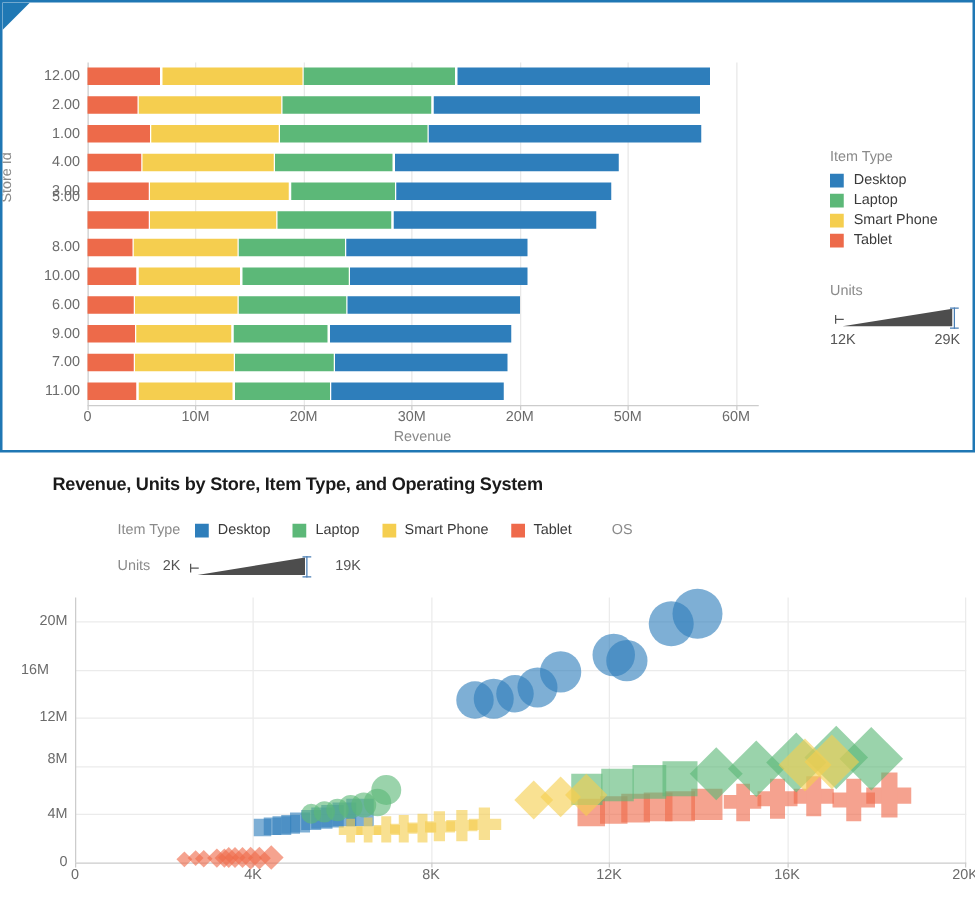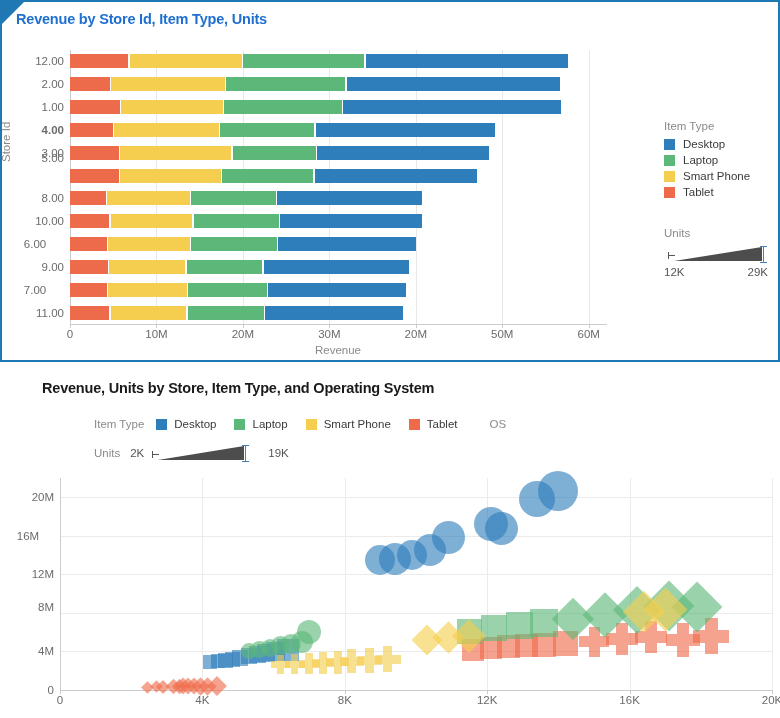--- a/index.html
+++ b/index.html
@@ -135,47 +135,46 @@
   .mk-ci { border-radius: 50%; }
   .mk-di { transform: rotate(45deg); }
 </style>
 </head>
 <body>
 
 <div id="root">
 
   <div class="panel1">
     <div class="corner-fold"></div>
-    <div class="panel1-title">Revenue by Store Id, Item Type, Units</div>
 
     <div class="c1-ytitle">Store Id</div>
     <div class="c1-xtitle">Revenue</div>
 
     <div id="c1-gridlayer">
         <div class="c1-grid" style="left: 154.452px;"></div>
         <div class="c1-grid" style="left: 240.903px;"></div>
         <div class="c1-grid" style="left: 327.355px;"></div>
         <div class="c1-grid" style="left: 413.806px;"></div>
         <div class="c1-grid" style="left: 500.258px;"></div>
         <div class="c1-grid" style="left: 586.71px;"></div>
       </div>
     <div class="c1-axis-left"></div>
     <div class="c1-baseline"></div>
     <div id="c1-yticks">
         <div class="c1-ylabel" style="left: 4px; top: 59.4167px;">12.00</div>
         <div class="c1-ylabel" style="left: 4px; top: 82.25px;">2.00</div>
         <div class="c1-ylabel" style="left: 4px; top: 105.083px;">1.00</div>
-        <div class="c1-ylabel" style="left: 4px; top: 127.917px; font-weight: bold;">4.00</div>
+        <div class="c1-ylabel" style="left: 4px; top: 127.917px;">4.00</div>
         <div class="c1-ylabel" style="left: 4px; top: 150.75px;">3.00</div>
         <div class="c1-ylabel" style="left: 4px; top: 156px;">5.00</div>
         <div class="c1-ylabel" style="left: 4px; top: 196.417px;">8.00</div>
         <div class="c1-ylabel" style="left: 4px; top: 219.25px;">10.00</div>
-        <div class="c1-ylabel" style="left: 4px; top: 242.083px; text-align: center;">6.00</div>
+        <div class="c1-ylabel" style="left: 4px; top: 242.083px;">6.00</div>
         <div class="c1-ylabel" style="left: 4px; top: 264.917px;">9.00</div>
-        <div class="c1-ylabel" style="left: 4px; top: 287.75px; text-align: center;">7.00</div>
+        <div class="c1-ylabel" style="left: 4px; top: 287.75px;">7.00</div>
         <div class="c1-ylabel" style="left: 4px; top: 310.583px;">11.00</div>
       </div>
     <div id="c1-xticks">
         <div class="c1-xtick" style="left: 68px;"></div>
         <div class="c1-xlabel" style="left: 68px;">0</div>
         <div class="c1-xtick" style="left: 154.452px;"></div>
         <div class="c1-xlabel" style="left: 154.452px;">10M</div>
         <div class="c1-xtick" style="left: 240.903px;"></div>
         <div class="c1-xlabel" style="left: 240.903px;">20M</div>
         <div class="c1-xtick" style="left: 327.355px;"></div>

